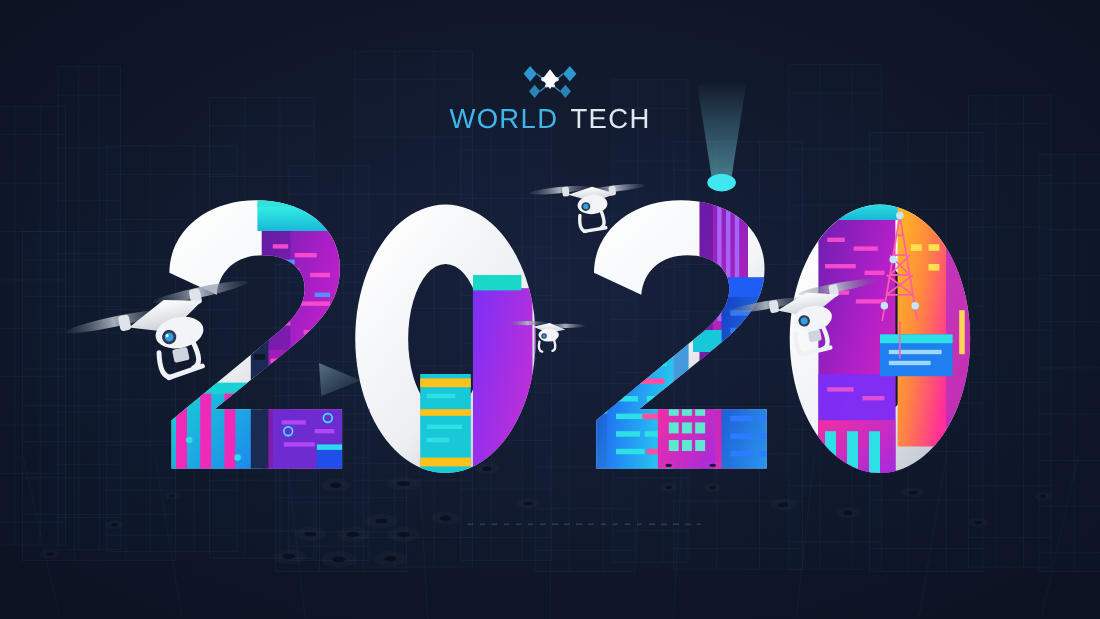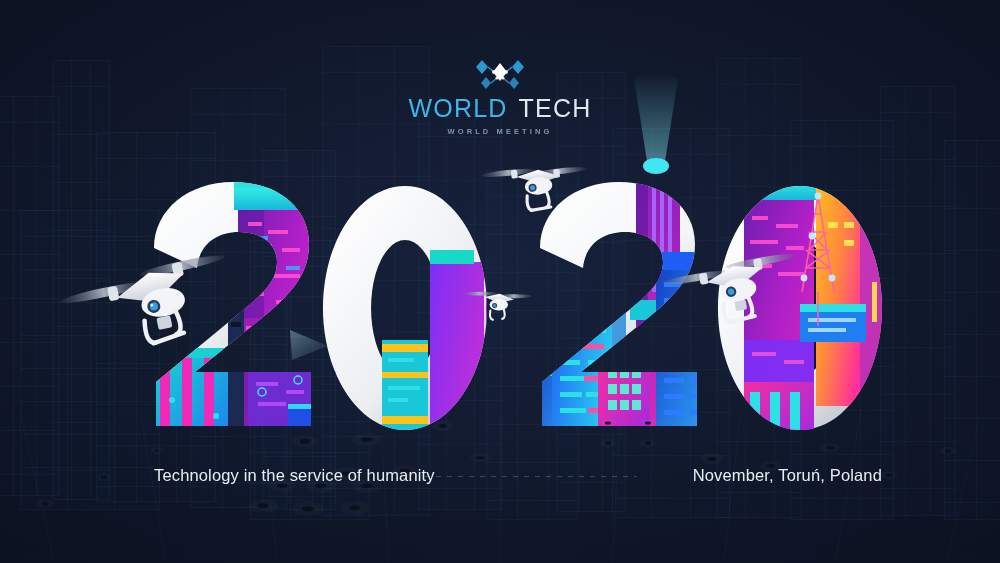--- a/index.html
+++ b/index.html
@@ -739,20 +739,17 @@
       <g fill="#ffffff" opacity=".9">
         <circle cx="30" cy="18" r="2"></circle>
           <circle cx="42" cy="18" r="2"></circle>
         <circle cx="33" cy="24" r="1.6"></circle>
           <circle cx="39" cy="24" r="1.6"></circle>
       </g>
     </svg>
     <div class="logotype">
       <span class="lt-a">WORLD</span><span class="lt-b">TECH</span>
     </div>
-    <div class="logosub">WORLD MEETING</div>
   </div>
 
-  <div class="tagline">Technology in the service of humanity</div>
   <div class="divider"></div>
-  <div class="place">November, Toruń, Poland</div>
 
 </div>
 
 </body></html>

